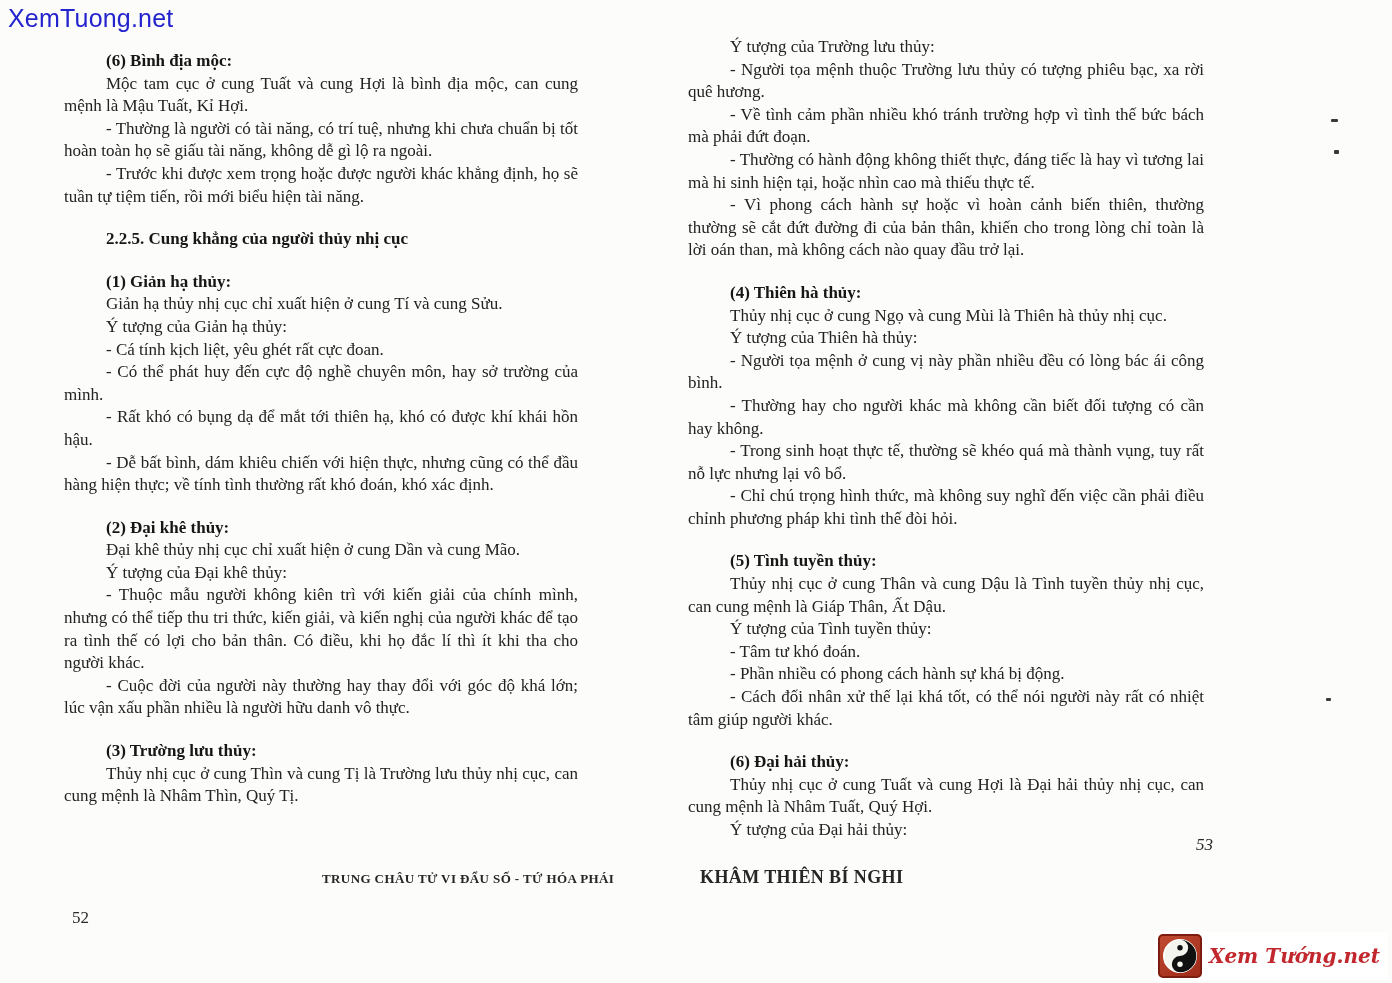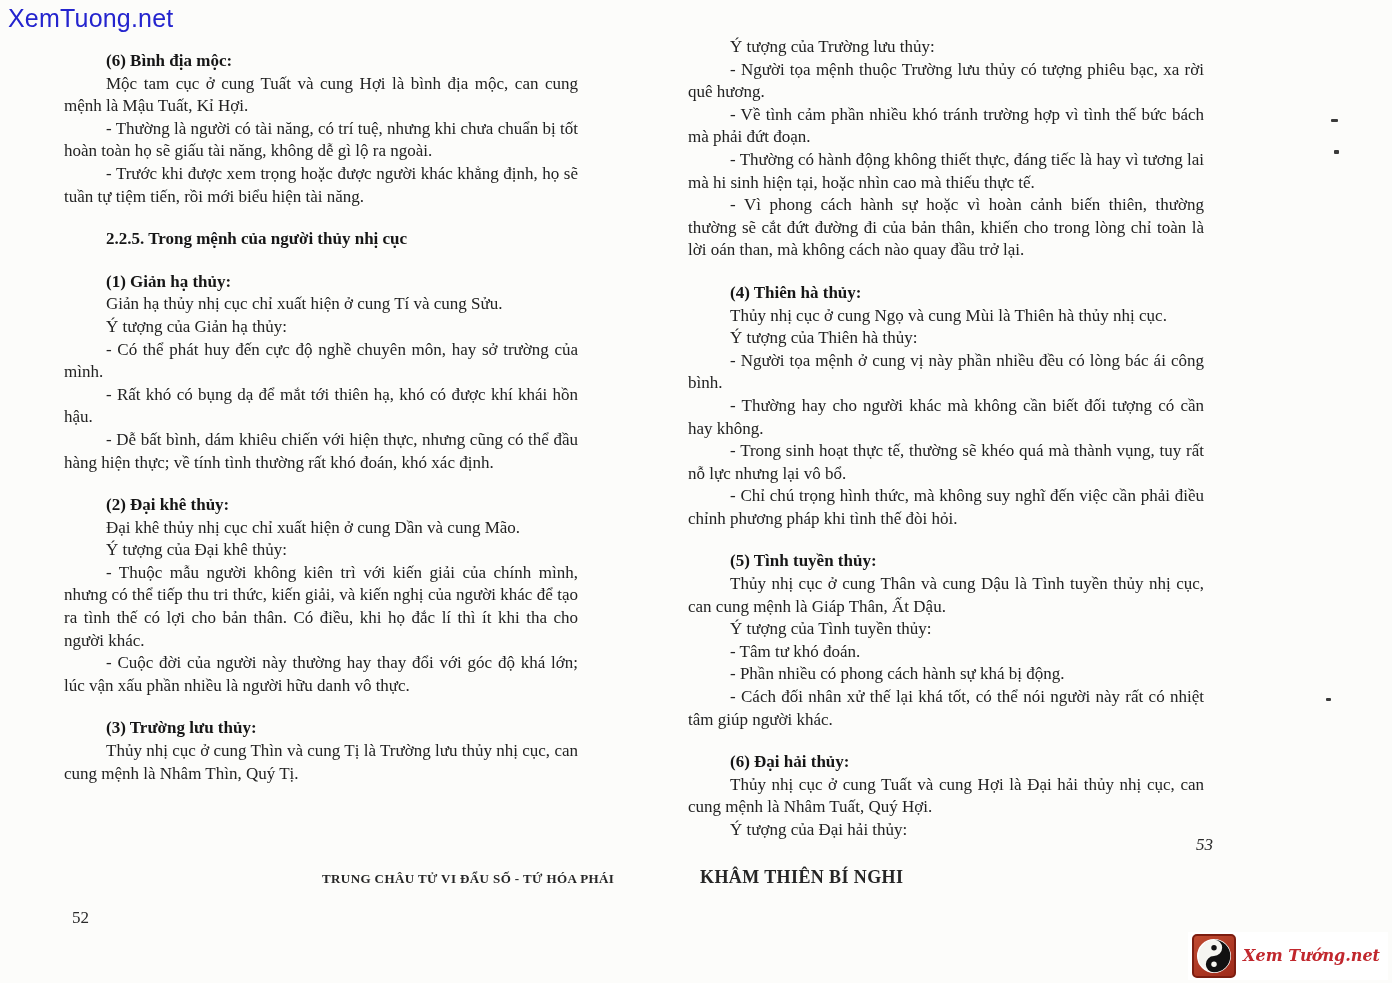--- a/index.html
+++ b/index.html
@@ -52,21 +52,21 @@
     width:44px; height:44px;
     background:linear-gradient(145deg,#c04a30,#9e2a1a);
     border:2px solid #7c1d10;
     border-radius:5px;
     display:flex; align-items:center; justify-content:center;
   }
   .yinyang-box svg { display:block; }
   .logo-text {
     font-family:"DejaVu Serif", serif;
     font-style:italic; font-weight:bold;
-    font-size:16px; line-height:1;
+    font-size:20px; line-height:1;
     padding-right:4px;
   }
   .speck { position:absolute; background:#3a3a3a; border-radius:1px; }
   .speck-1 { left:1331px; top:119px; width:7px;  height:3px; }
   .speck-2 { left:1334px; top:150px; width:5px;  height:4px; }
   .speck-3 { left:1326px; top:698px; width:5px;  height:3px; }
 </style>
 </head>
 <body>
 
@@ -74,24 +74,25 @@
 
 <div class="speck speck-1"></div>
 <div class="speck speck-2"></div>
 <div class="speck speck-3"></div>
 
 <div class="page-col col-left">
     <p class="block heading">(6) Bình địa mộc:</p>
     <p class="block para">Mộc tam cục ở cung Tuất và cung Hợi là bình địa mộc, can cung mệnh là Mậu Tuất, Kỉ Hợi.</p>
     <p class="block para">- Thường là người có tài năng, có trí tuệ, nhưng khi chưa chuẩn bị tốt hoàn toàn họ sẽ giấu tài năng, không dễ gì lộ ra ngoài.</p>
     <p class="block para">- Trước khi được xem trọng hoặc được người khác khẳng định, họ sẽ tuần tự tiệm tiến, rồi mới biểu hiện tài năng.</p>
-    <p class="block section">2.2.5. Trong mệnh của người thủy nhị cục</p>
+    <p class="block section">2.2.5. Cung khẳng của người thủy nhị cục</p>
     <p class="block heading">(1) Giản hạ thủy:</p>
     <p class="block para">Giản hạ thủy nhị cục chỉ xuất hiện ở cung Tí và cung Sửu.</p>
     <p class="block para">Ý tượng của Giản hạ thủy:</p>
+    <p class="block para">- Cá tính kịch liệt, yêu ghét rất cực đoan.</p>
     <p class="block para">- Có thể phát huy đến cực độ nghề chuyên môn, hay sở trường của mình.</p>
     <p class="block para">- Rất khó có bụng dạ để mắt tới thiên hạ, khó có được khí khái hồn hậu.</p>
     <p class="block para">- Dễ bất bình, dám khiêu chiến với hiện thực, nhưng cũng có thể đầu hàng hiện thực; về tính tình thường rất khó đoán, khó xác định.</p>
     <p class="block heading">(2) Đại khê thủy:</p>
     <p class="block para">Đại khê thủy nhị cục chỉ xuất hiện ở cung Dần và cung Mão.</p>
     <p class="block para">Ý tượng của Đại khê thủy:</p>
     <p class="block para">- Thuộc mẫu người không kiên trì với kiến giải của chính mình, nhưng có thể tiếp thu tri thức, kiến giải, và kiến nghị của người khác để tạo ra tình thế có lợi cho bản thân. Có điều, khi họ đắc lí thì ít khi tha cho người khác.</p>
     <p class="block para">- Cuộc đời của người này thường hay thay đổi với góc độ khá lớn; lúc vận xấu phần nhiều là người hữu danh vô thực.</p>
     <p class="block heading">(3) Trường lưu thủy:</p>
     <p class="block para">Thủy nhị cục ở cung Thìn và cung Tị là Trường lưu thủy nhị cục, can cung mệnh là Nhâm Thìn, Quý Tị.</p>

